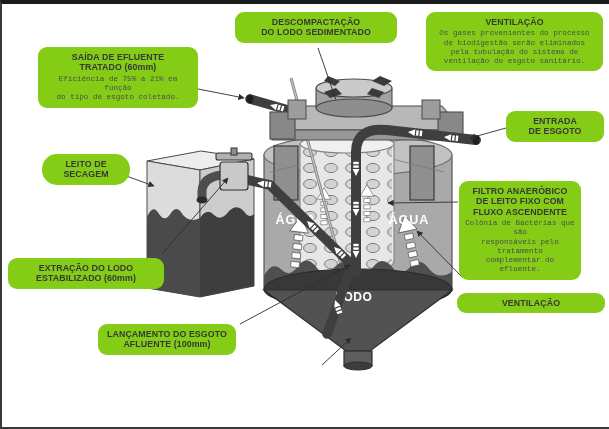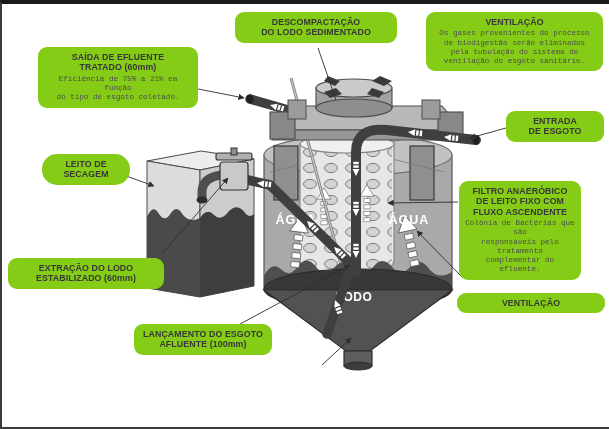--- a/index.html
+++ b/index.html
@@ -25,21 +25,21 @@
   .co-desc:empty{display:none;margin:0;}
   
   #co-descompactacao{left:233px;top:8px;width:162px;}
   #co-ventilacao{left:424px;top:8px;width:177px;}
   #co-saida{left:36px;top:43px;width:160px;}
   #co-entrada{left:504px;top:107px;width:98px;text-align:center;}
   #co-leito{left:40px;top:150px;width:88px;border-radius:15px;}
   #co-filtro{left:457px;top:177px;width:122px;}
   #co-extracao{left:6px;top:254px;width:156px;}
   #co-biodigestao{left:455px;top:289px;width:148px;}
-  #co-lancamento{left:96px;top:320px;width:138px;margin-left:36px;}
+  #co-lancamento{left:96px;top:320px;width:138px;}
   #co-deposicao{left:247px;top:362px;width:163px;padding:4px 8px;}
 </style>
 </head>
 <body>
 
 <div class="stage">
 
   <svg class="diagram" width="605" height="423" viewBox="0 0 605 423">
     <defs>
       <pattern id="bubbles" x="298" y="140" width="21" height="16" patternUnits="userSpaceOnUse">

